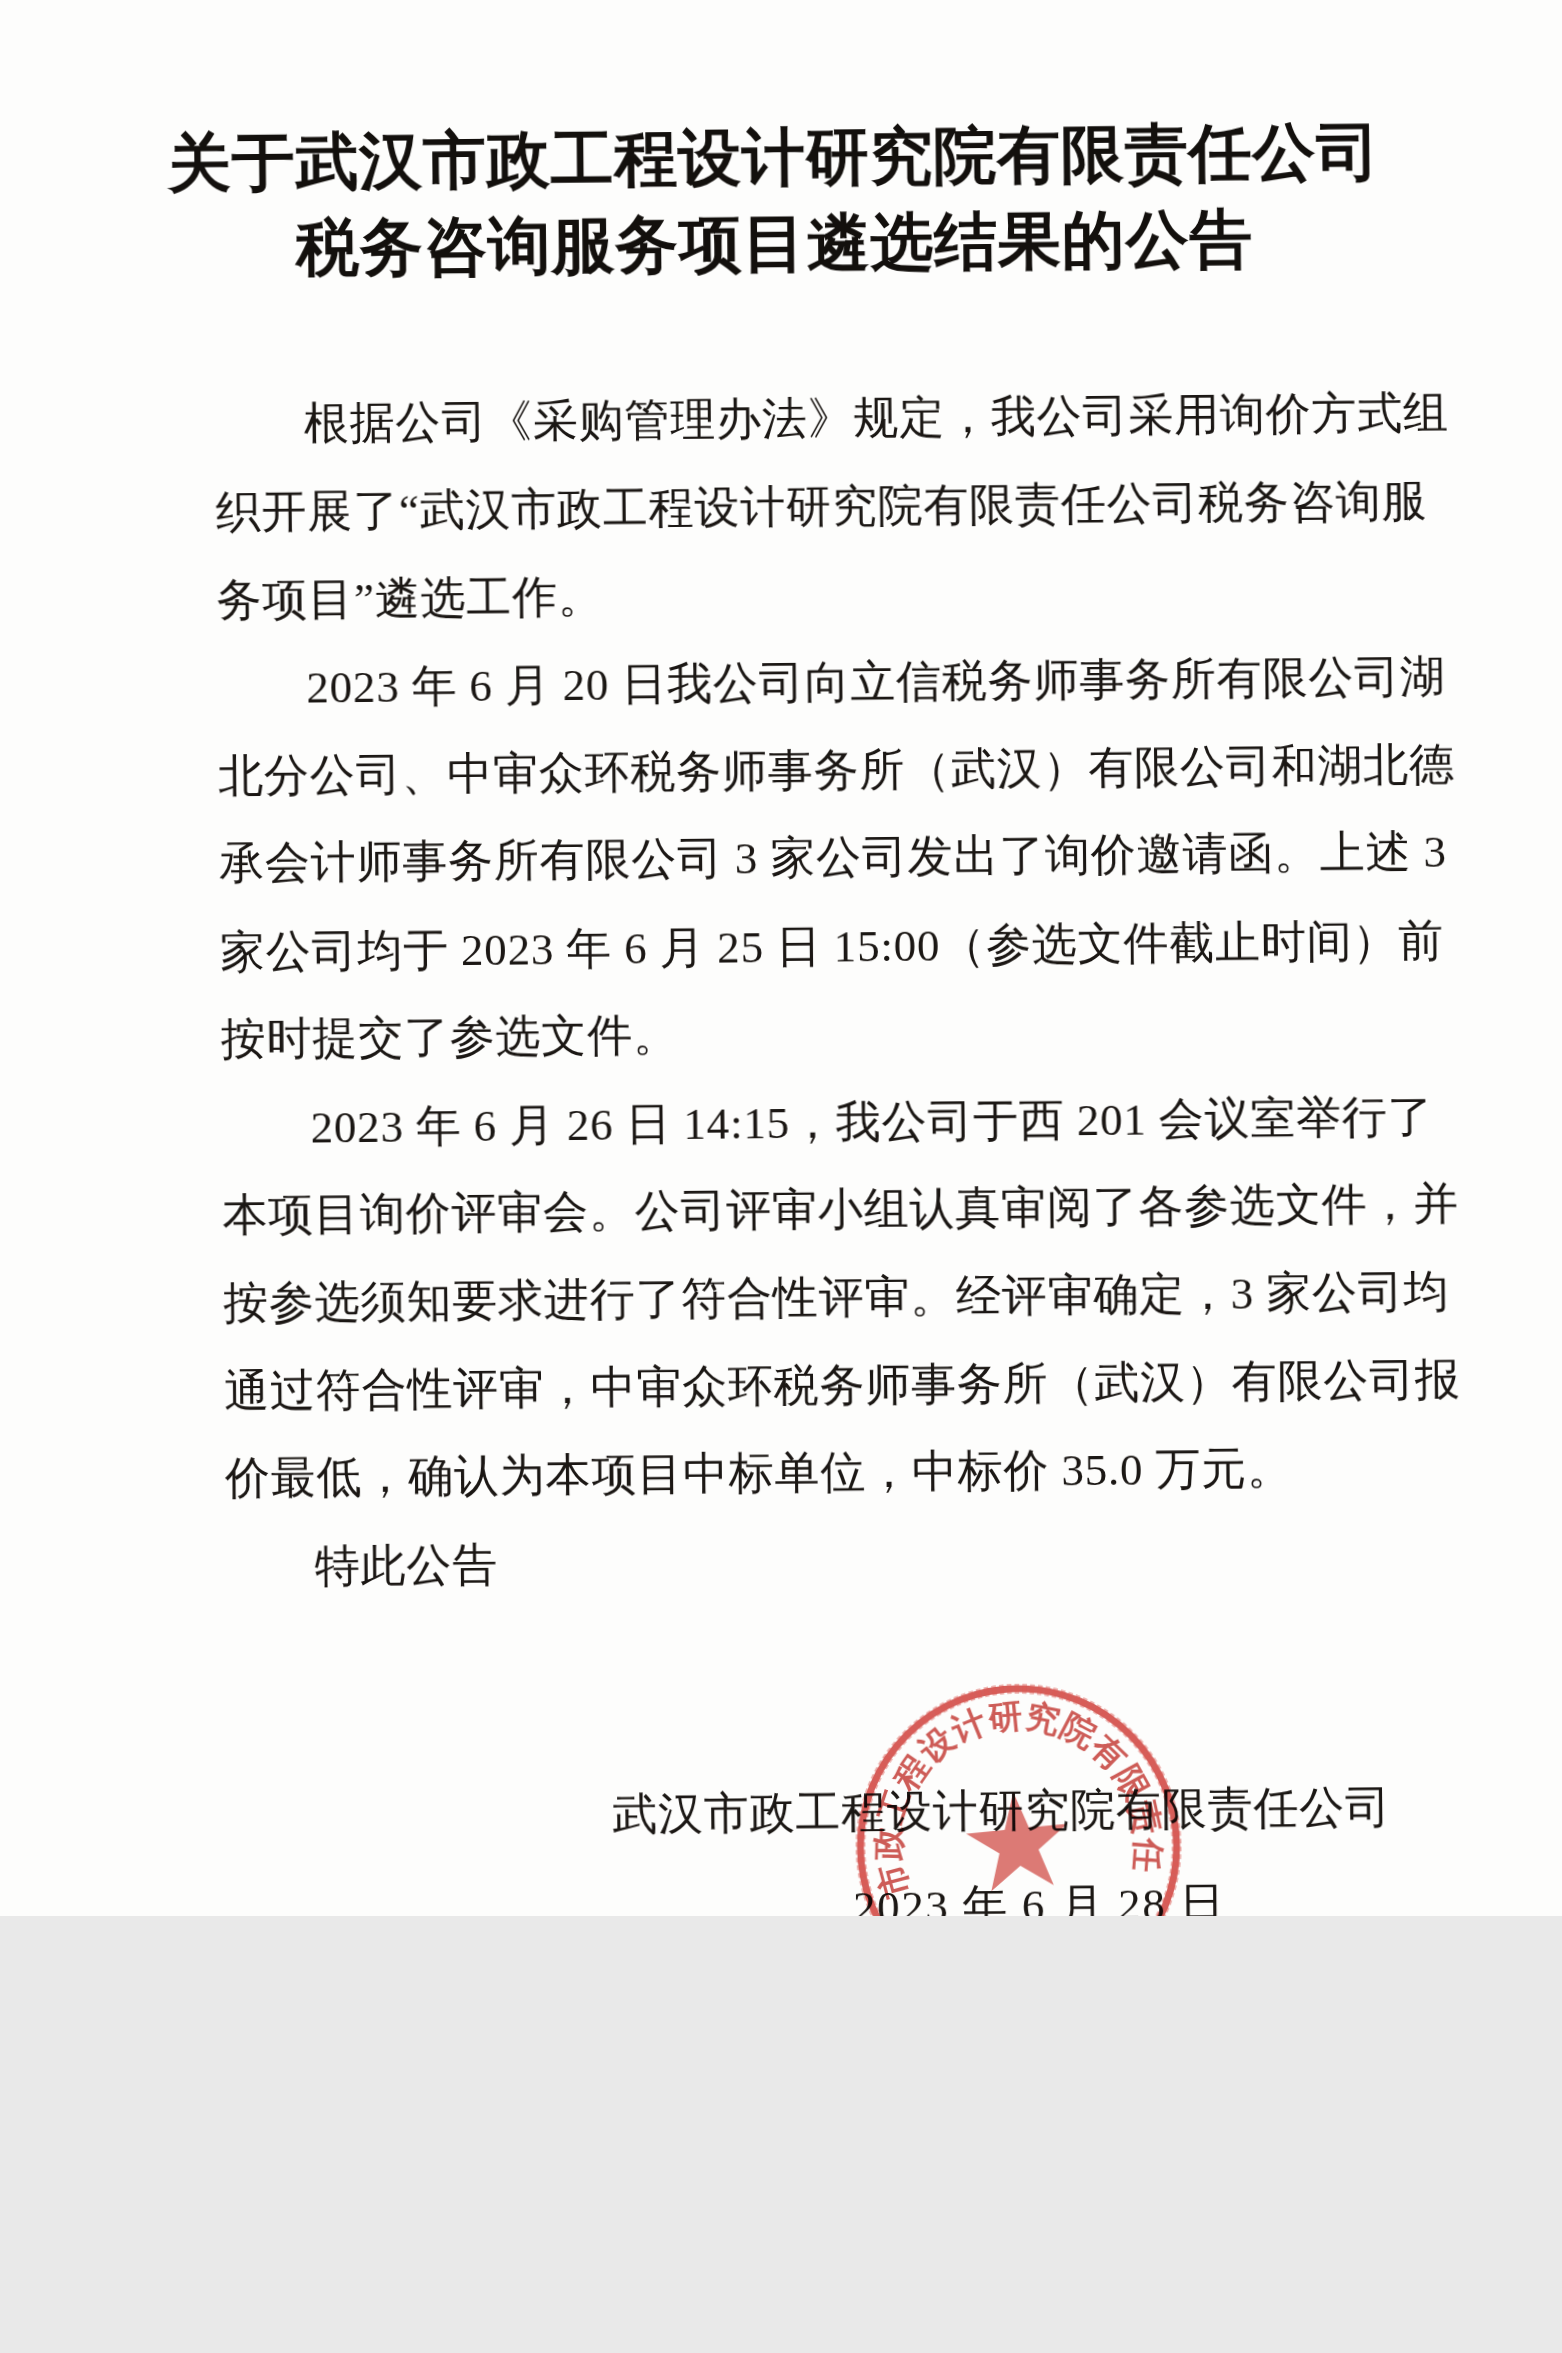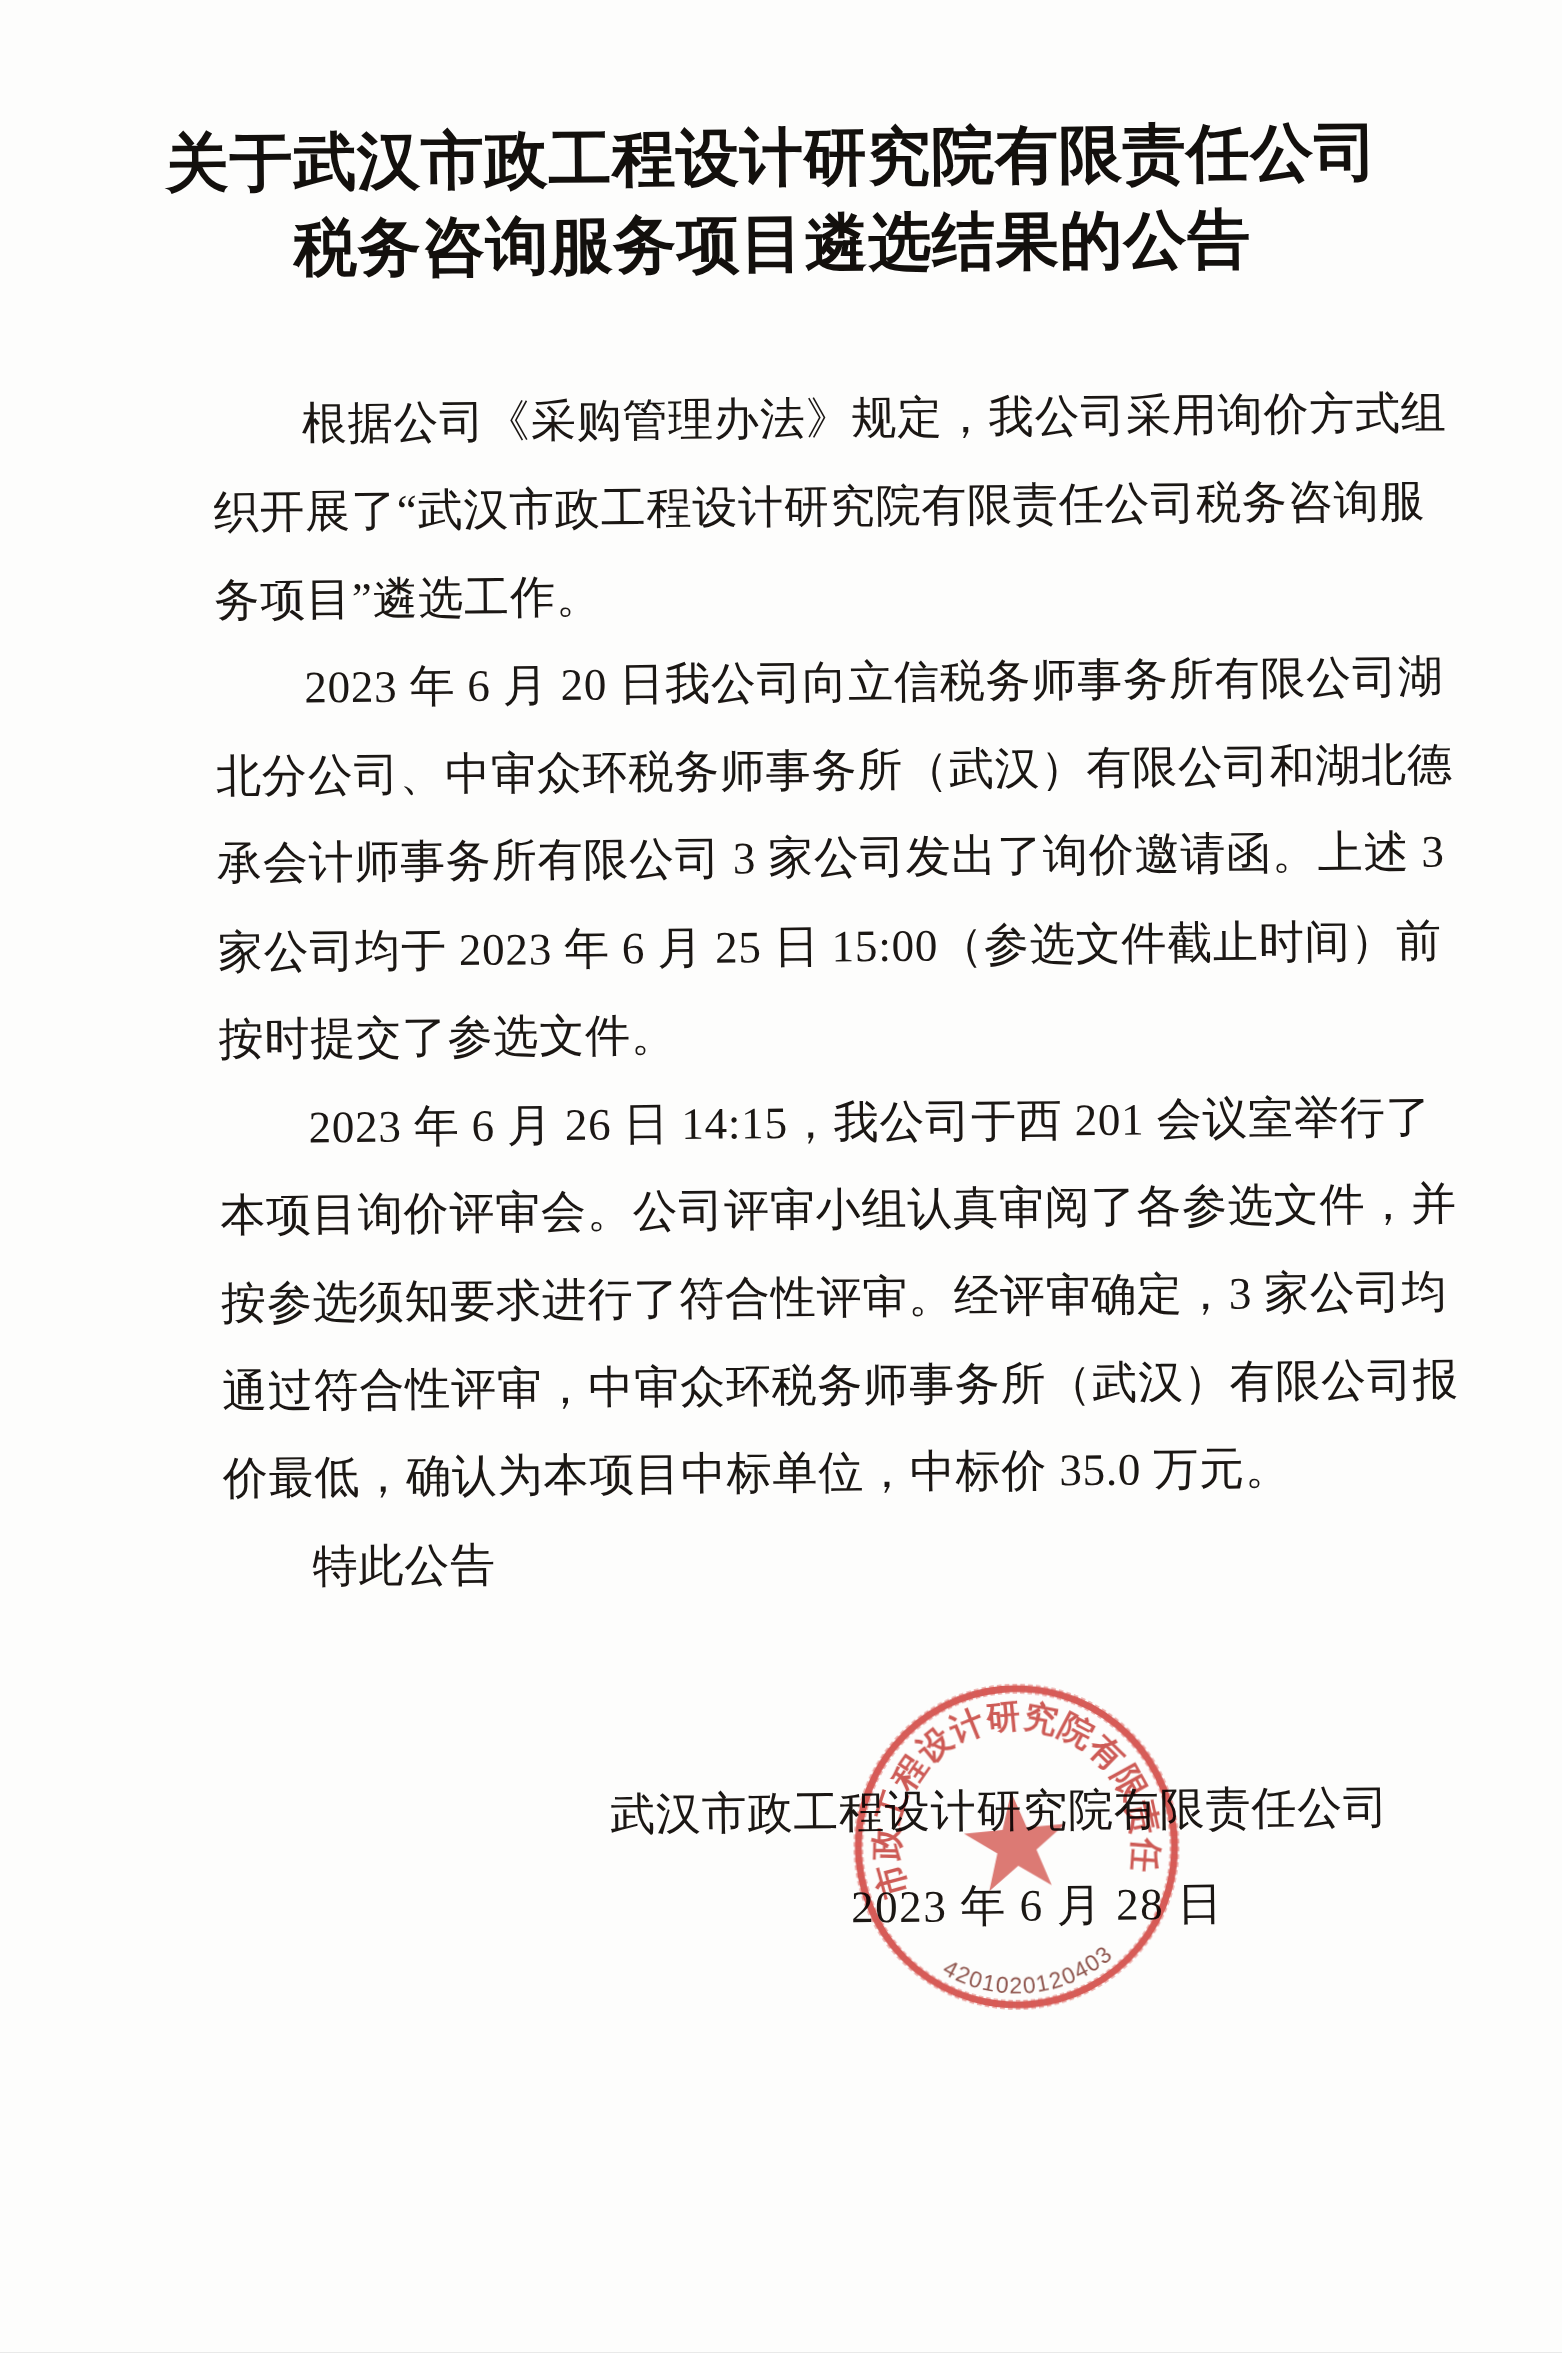--- a/index.html
+++ b/index.html
@@ -1,19 +1,19 @@
 <!DOCTYPE html>
 <html style="font-size:12.5px"><head>
 <meta charset="utf-8">
 <style>
   html, body { margin: 0; padding: 0; background: #e9e9e9; }
   .page {
     position: relative;
     width: 1563px;
-    height: 2352px;
+    height: 1916px;
     background: #fdfdfc;
     overflow: hidden;
     font-family: "Liberation Serif", serif;
   }
   .content {
     position: absolute;
     inset: 0;
     transform: rotate(-0.55deg);
     transform-origin: 50% 50%;
   }

